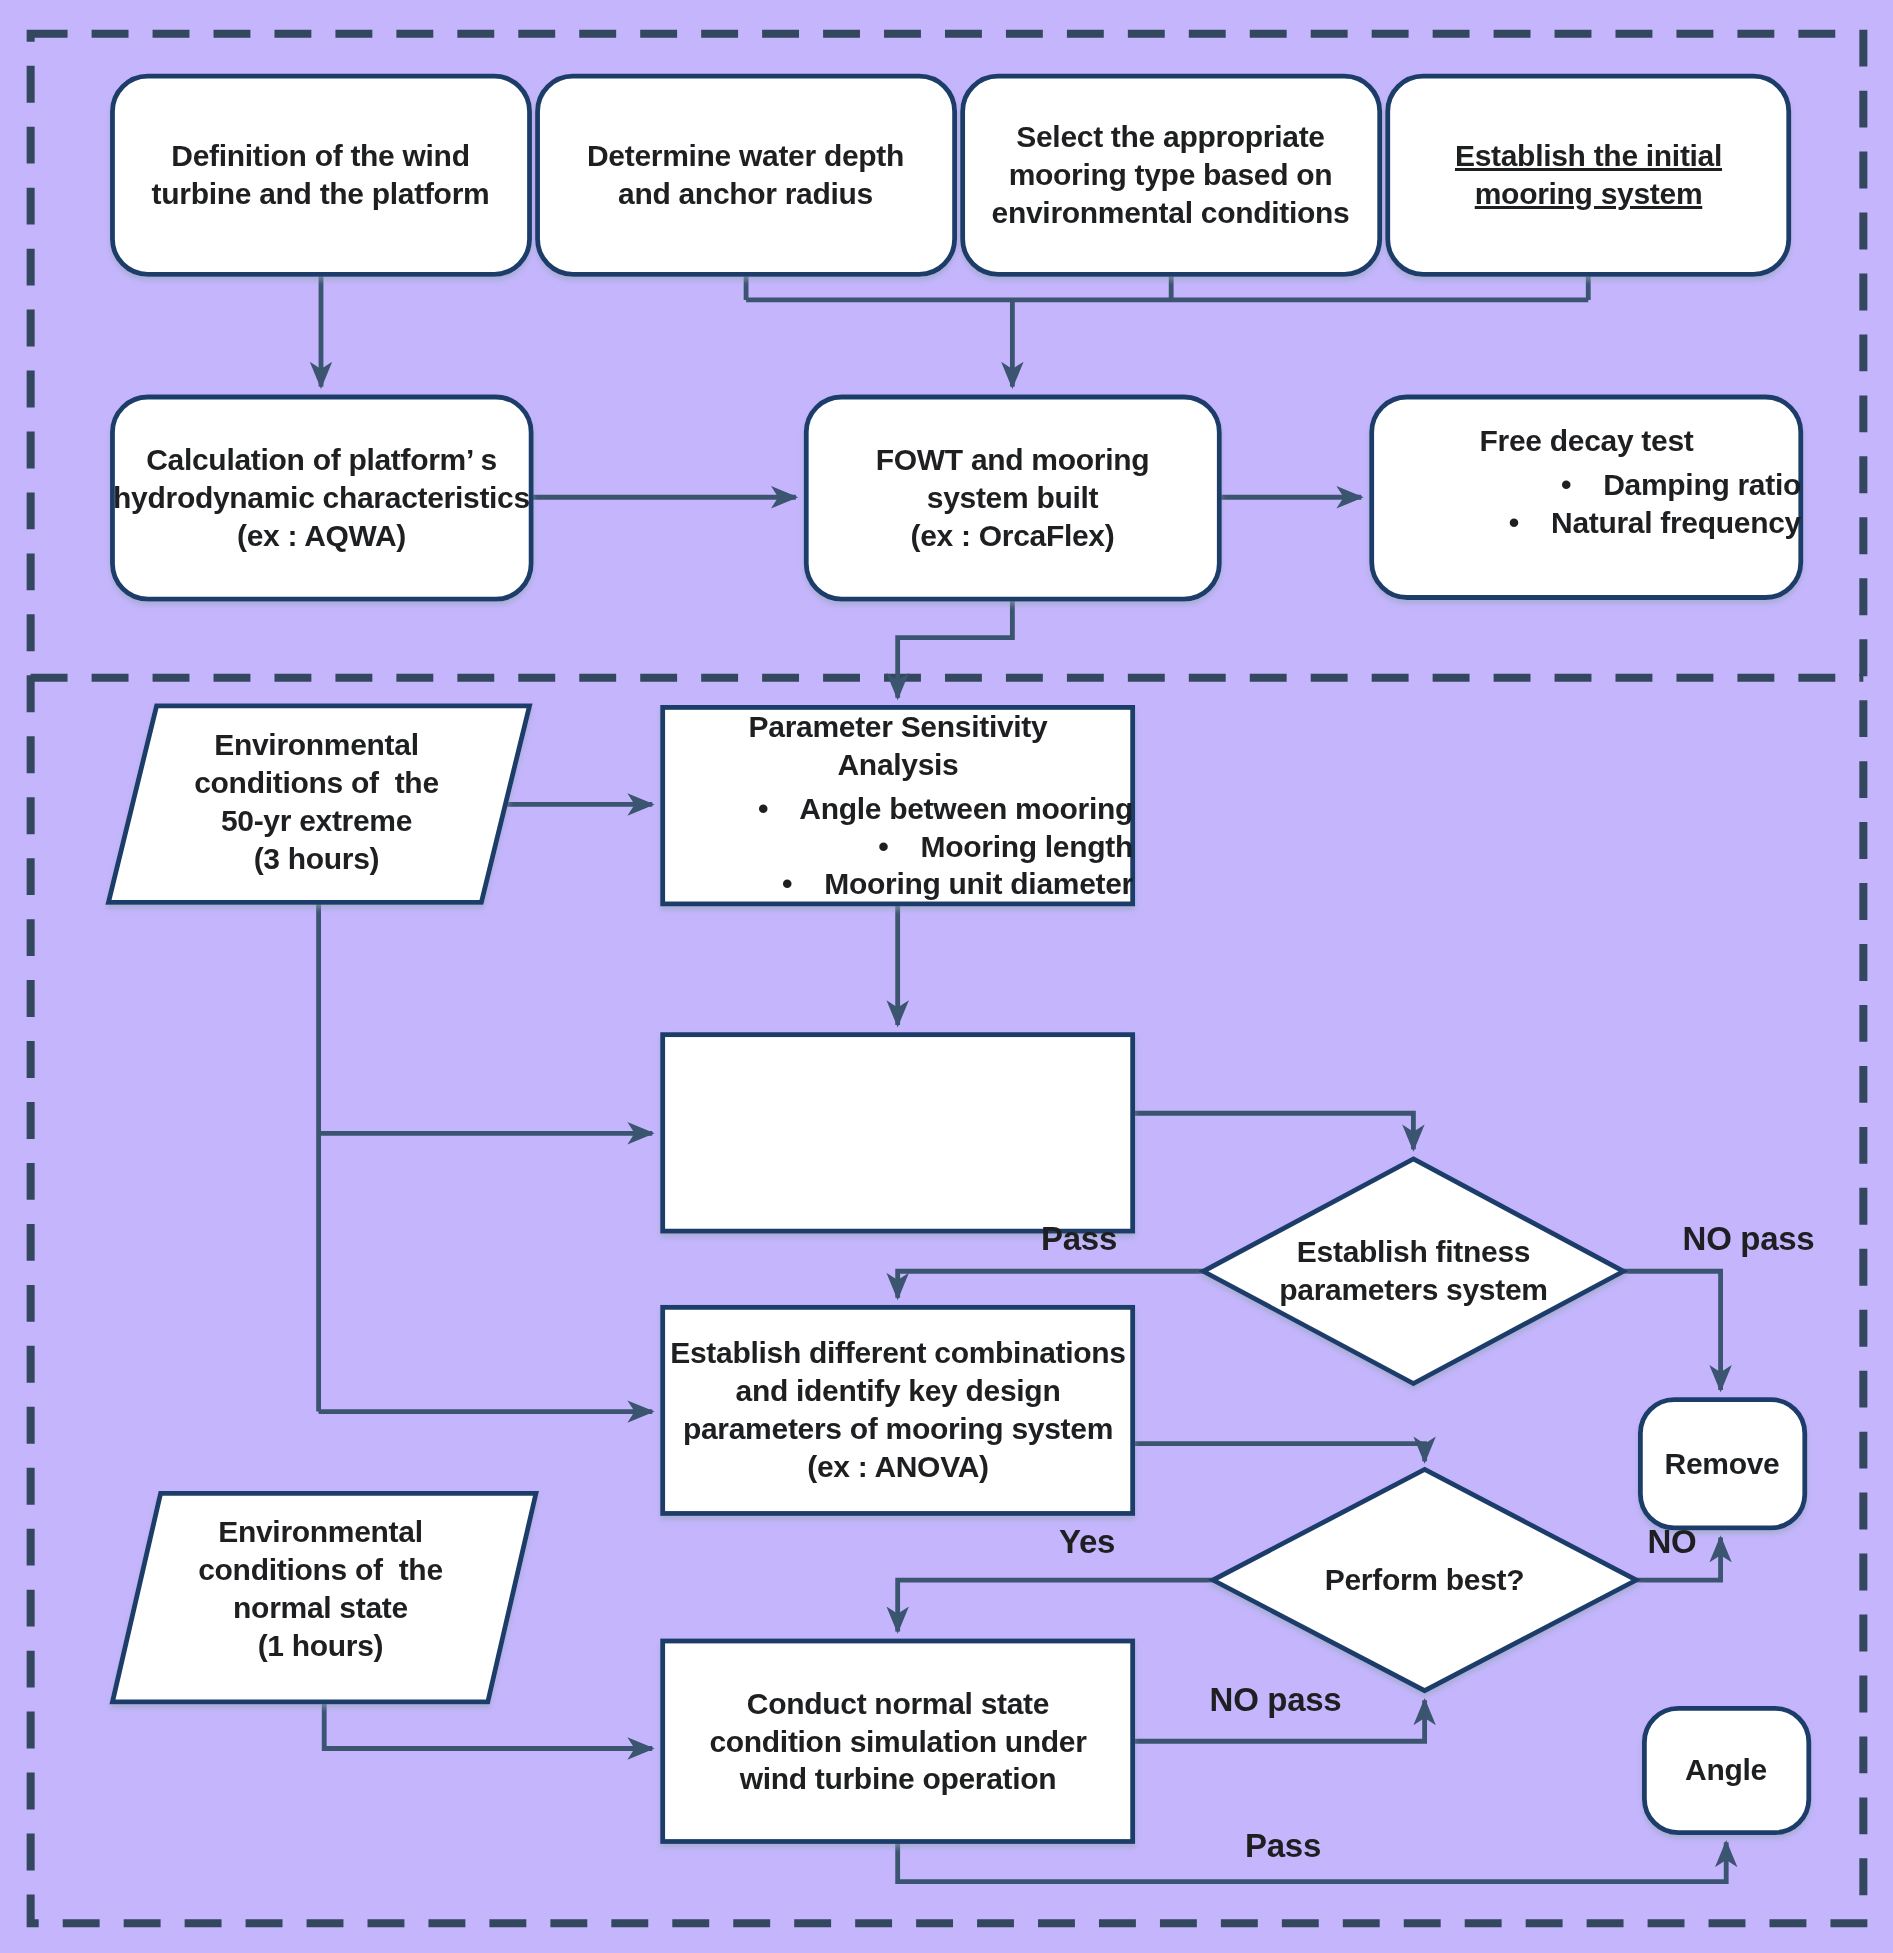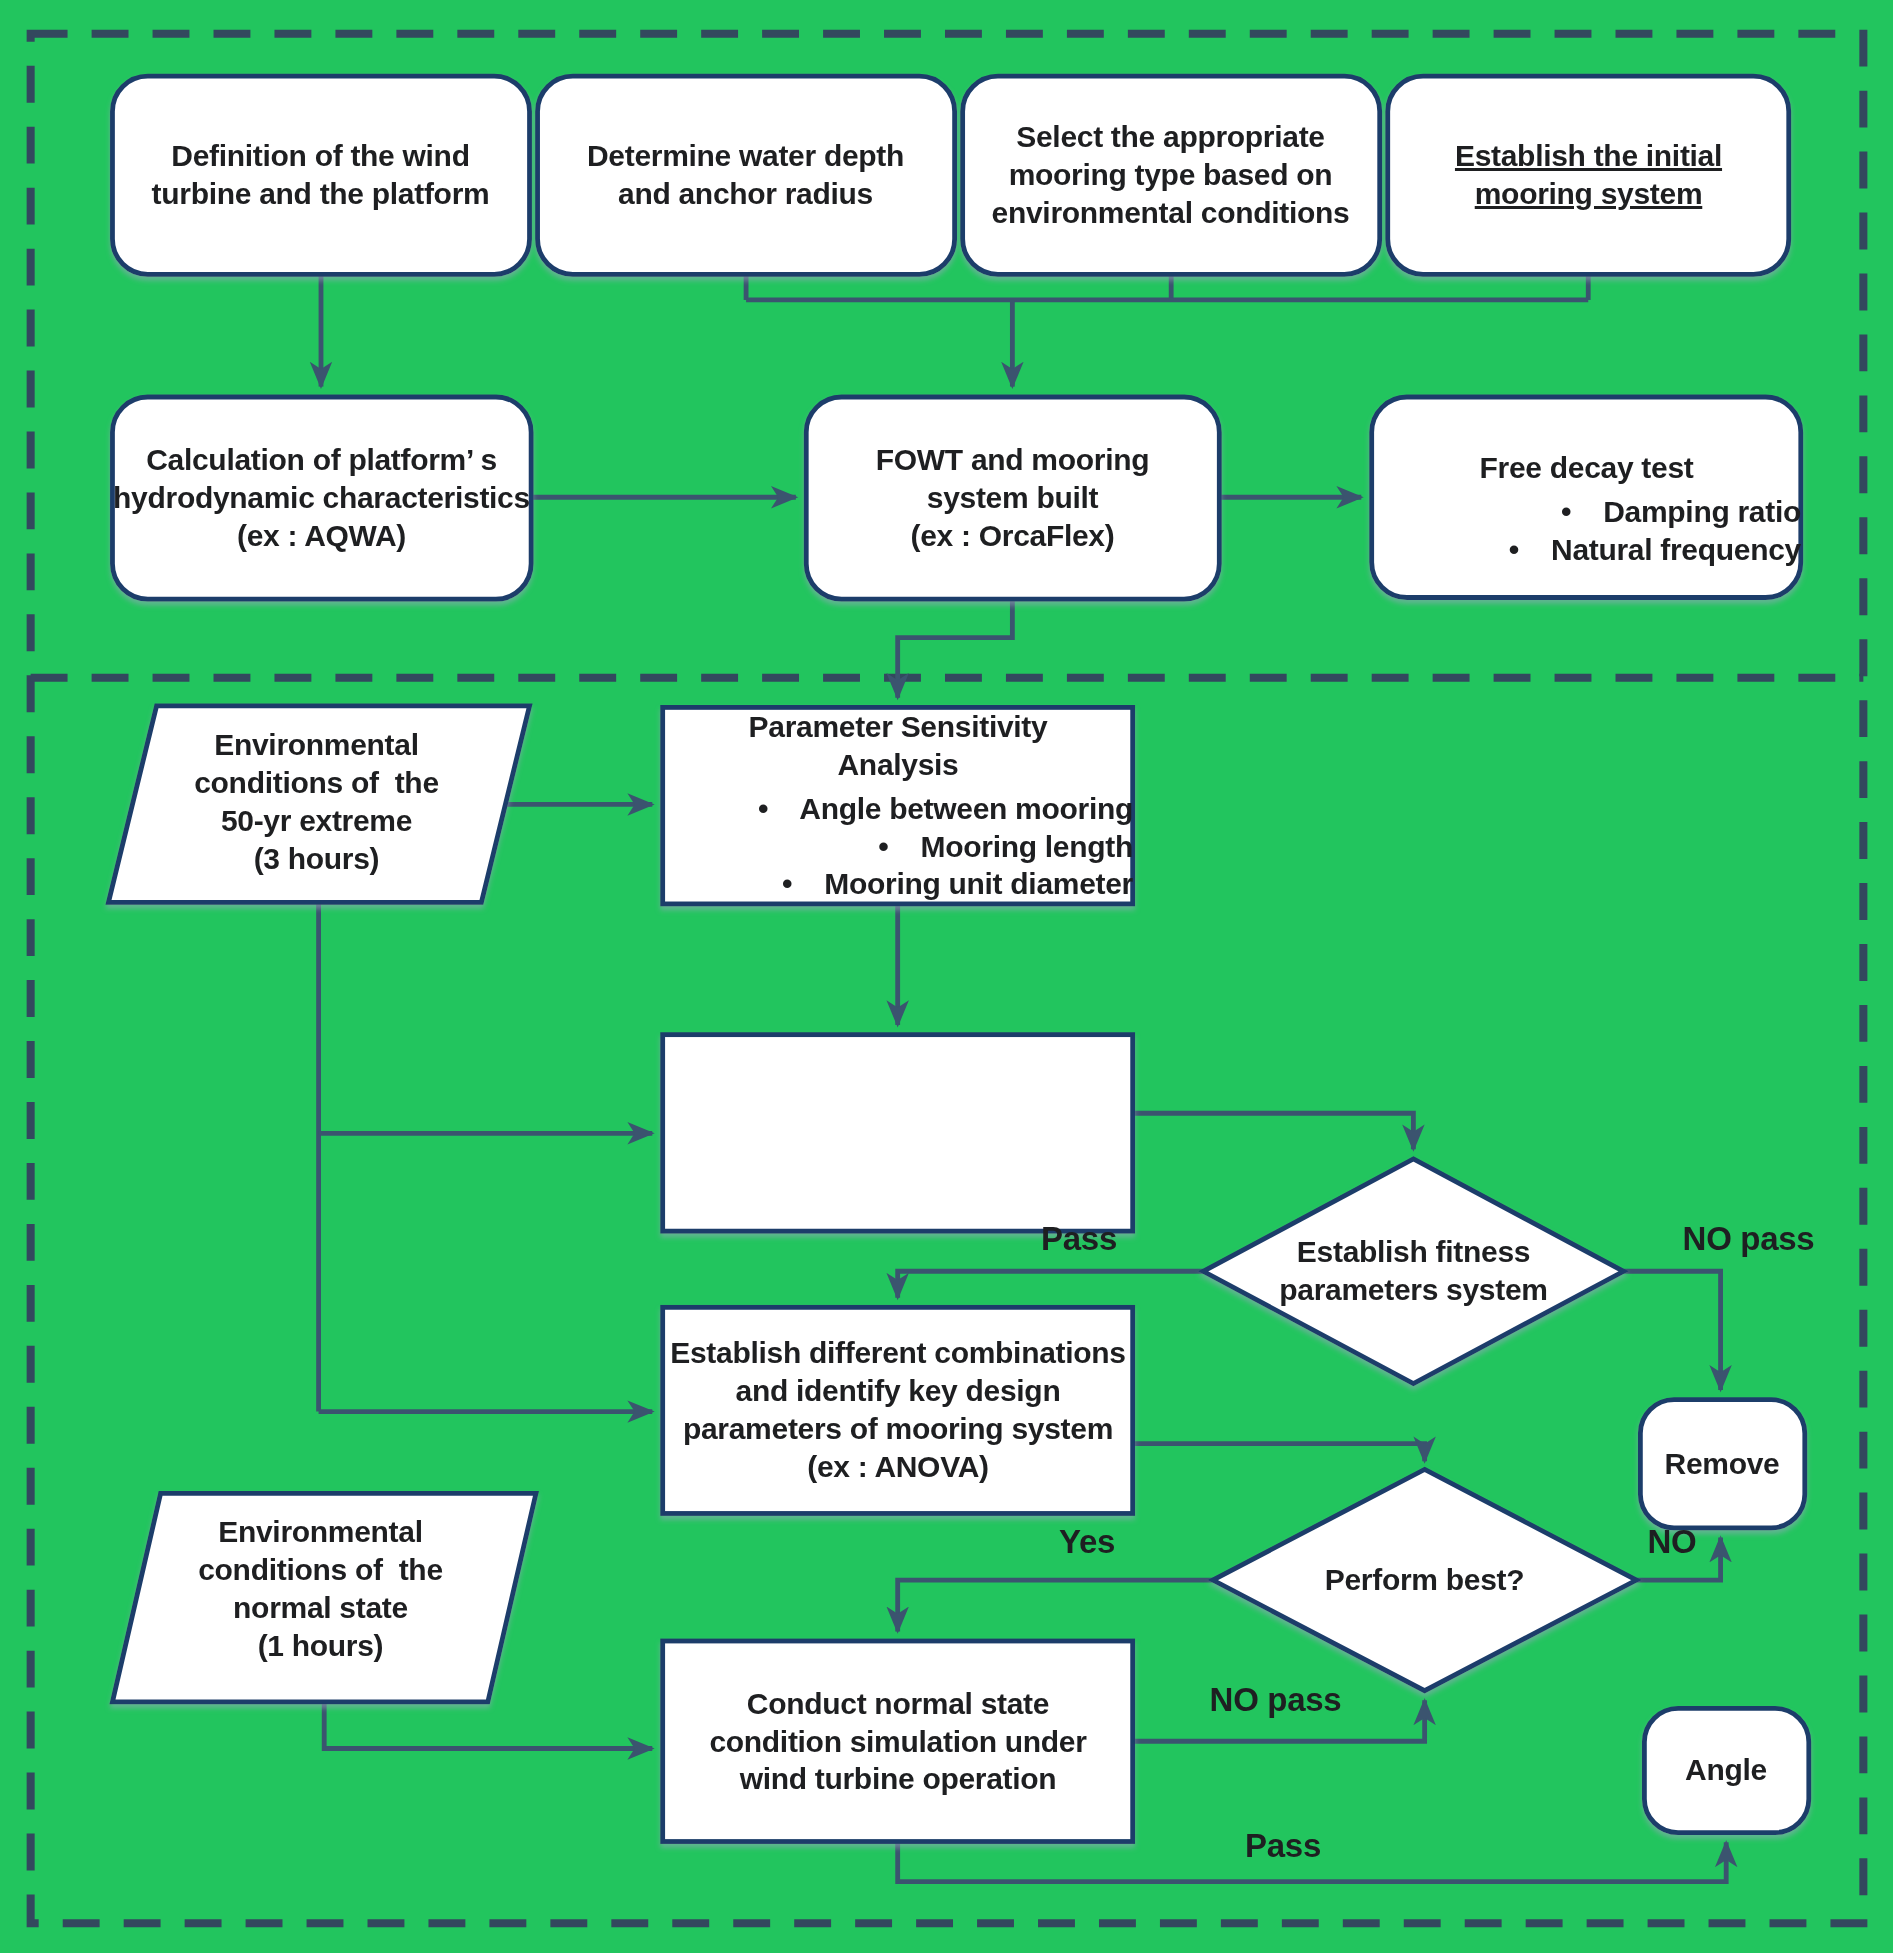--- a/index.html
+++ b/index.html
@@ -6,21 +6,21 @@
     --node-border:#1e3e6b;
     --connector:#3b546f;
     --frame:#33485e;
     --ink:#1e1f21;
     --fill:#ffffff;
   }
   html,body{margin:0;padding:0;background:#ffffff;}
   .canvas{
     position:relative;
     width:1894px;height:1953px;
-    background:#22c55e;
+    background:#c4b5fd;
     font-family:"Liberation Sans", sans-serif;
     color:var(--ink);
     overflow:hidden;
   }
   svg.layer{position:absolute;left:0;top:0;width:100%;height:100%;}
   .shape{fill:var(--fill);stroke:var(--node-border);stroke-width:6;}
   .conn{fill:none;stroke:var(--connector);stroke-width:6;}
   .frame-line{fill:none;stroke:var(--frame);stroke-width:10;stroke-dasharray:46 30;}
   .txt{
     position:absolute;
@@ -121,21 +121,21 @@
   <div class="txt" style="left:1388px;top:76px;width:401px;height:198px;text-decoration:underline;">Establish the initial
 mooring system</div>
 
   <div class="txt" style="left:112px;top:397px;width:419px;height:202px;">Calculation of platform’ s
 hydrodynamic characteristics
 (ex : AQWA)</div>
   <div class="txt" style="left:806px;top:397px;width:413px;height:202px;">FOWT and mooring
 system built
 (ex : OrcaFlex)</div>
 
-  <div class="txt listbox" style="left:1372px;top:408px;width:429px;height:201px;padding:0 0 0 56px;box-sizing:border-box;justify-content:center;">
+  <div class="txt listbox" style="left:1372px;top:381px;width:429px;height:201px;padding:0 0 0 56px;box-sizing:border-box;justify-content:center;">
     <div class="node-title" style="padding-right:56px;">Free decay test</div>
     <div class="node-bullets">•    Damping ratio
 •    Natural frequency</div>
   </div>
 
   <div class="txt" style="left:124px;top:710px;width:385px;height:184px;">Environmental
 conditions of  the
 50-yr extreme
 (3 hours)</div>
 

